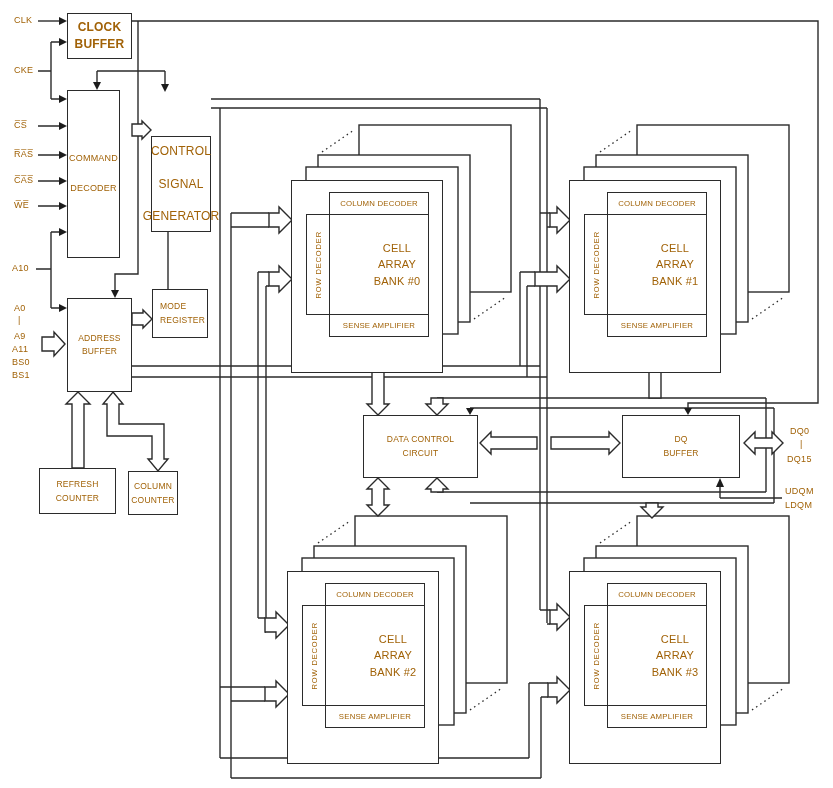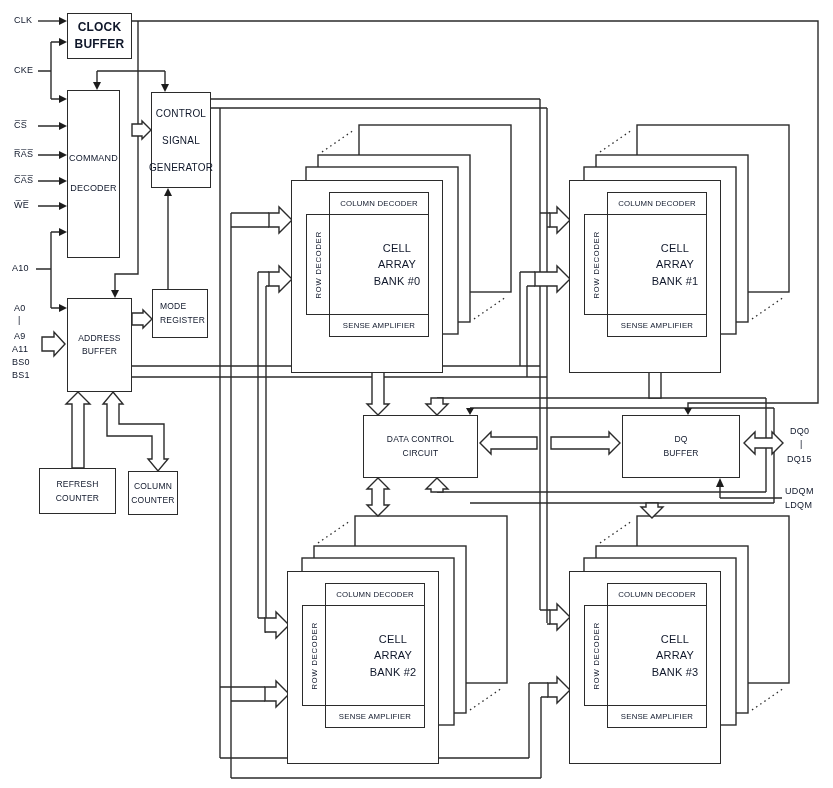--- a/index.html
+++ b/index.html
@@ -1,35 +1,35 @@
 <!DOCTYPE html>
 <html><head>
 <meta charset="utf-8">
 <style>
   html,body{margin:0;padding:0;background:#ffffff;}
   #canvas{position:relative;width:833px;height:788px;background:#ffffff;overflow:hidden;
-          font-family:"Liberation Sans","DejaVu Sans",sans-serif;color:#0f172a;}
+          font-family:"Liberation Sans","DejaVu Sans",sans-serif;color:#a16207;}
   #wires{position:absolute;left:0;top:0;z-index:1;}
   .box{position:absolute;z-index:2;background:#ffffff;border:1.4px solid #2b2b2b;
        display:flex;align-items:center;justify-content:center;text-align:center;
        white-space:pre-line;font-size:8.5px;letter-spacing:.2px;line-height:1.35;box-sizing:border-box;}
   .box.lalign{justify-content:flex-start;text-align:left;padding-left:7px;}
   .pin{position:absolute;z-index:2;font-size:9px;letter-spacing:.3px;white-space:nowrap;}
   .bank{position:absolute;z-index:2;width:152px;height:193px;background:#ffffff;
         border:1.5px solid #2b2b2b;box-sizing:border-box;}
   .strip{position:absolute;background:#ffffff;border:1.3px solid #2b2b2b;box-sizing:border-box;
          display:flex;align-items:center;justify-content:center;text-align:center;
          font-size:7.8px;letter-spacing:.2px;white-space:pre-line;}
   .col-dec{left:37px;top:11px;width:100px;height:23px;}
   .row-dec{left:14px;top:33px;width:24px;height:101px;}
   .cellarr{left:37px;top:33px;width:100px;height:101px;font-size:11px;line-height:1.5;padding-left:36px;}
   .sense{left:37px;top:133px;width:100px;height:23px;}
   .vtext{writing-mode:vertical-rl;transform:rotate(180deg);font-size:7.6px;letter-spacing:.8px;}
   .lh-cmd{line-height:3.3;font-size:9px;}
-  .lh-csg{line-height:2.7;font-size:10px;}
+  .lh-csg{line-height:2.7;font-size:12px;margin-top:44px;}
   .lh-2{line-height:1.55;}
   .lh-17{line-height:1.7;}
   .lh-cb{line-height:1.45;font-size:12px;font-weight:bold;}
 </style>
 </head>
 <body>
 
 <div id="canvas">
 
   <svg id="wires" width="833" height="788" viewBox="0 0 833 788" fill="none" stroke="#2b2b2b" stroke-width="1.4">

